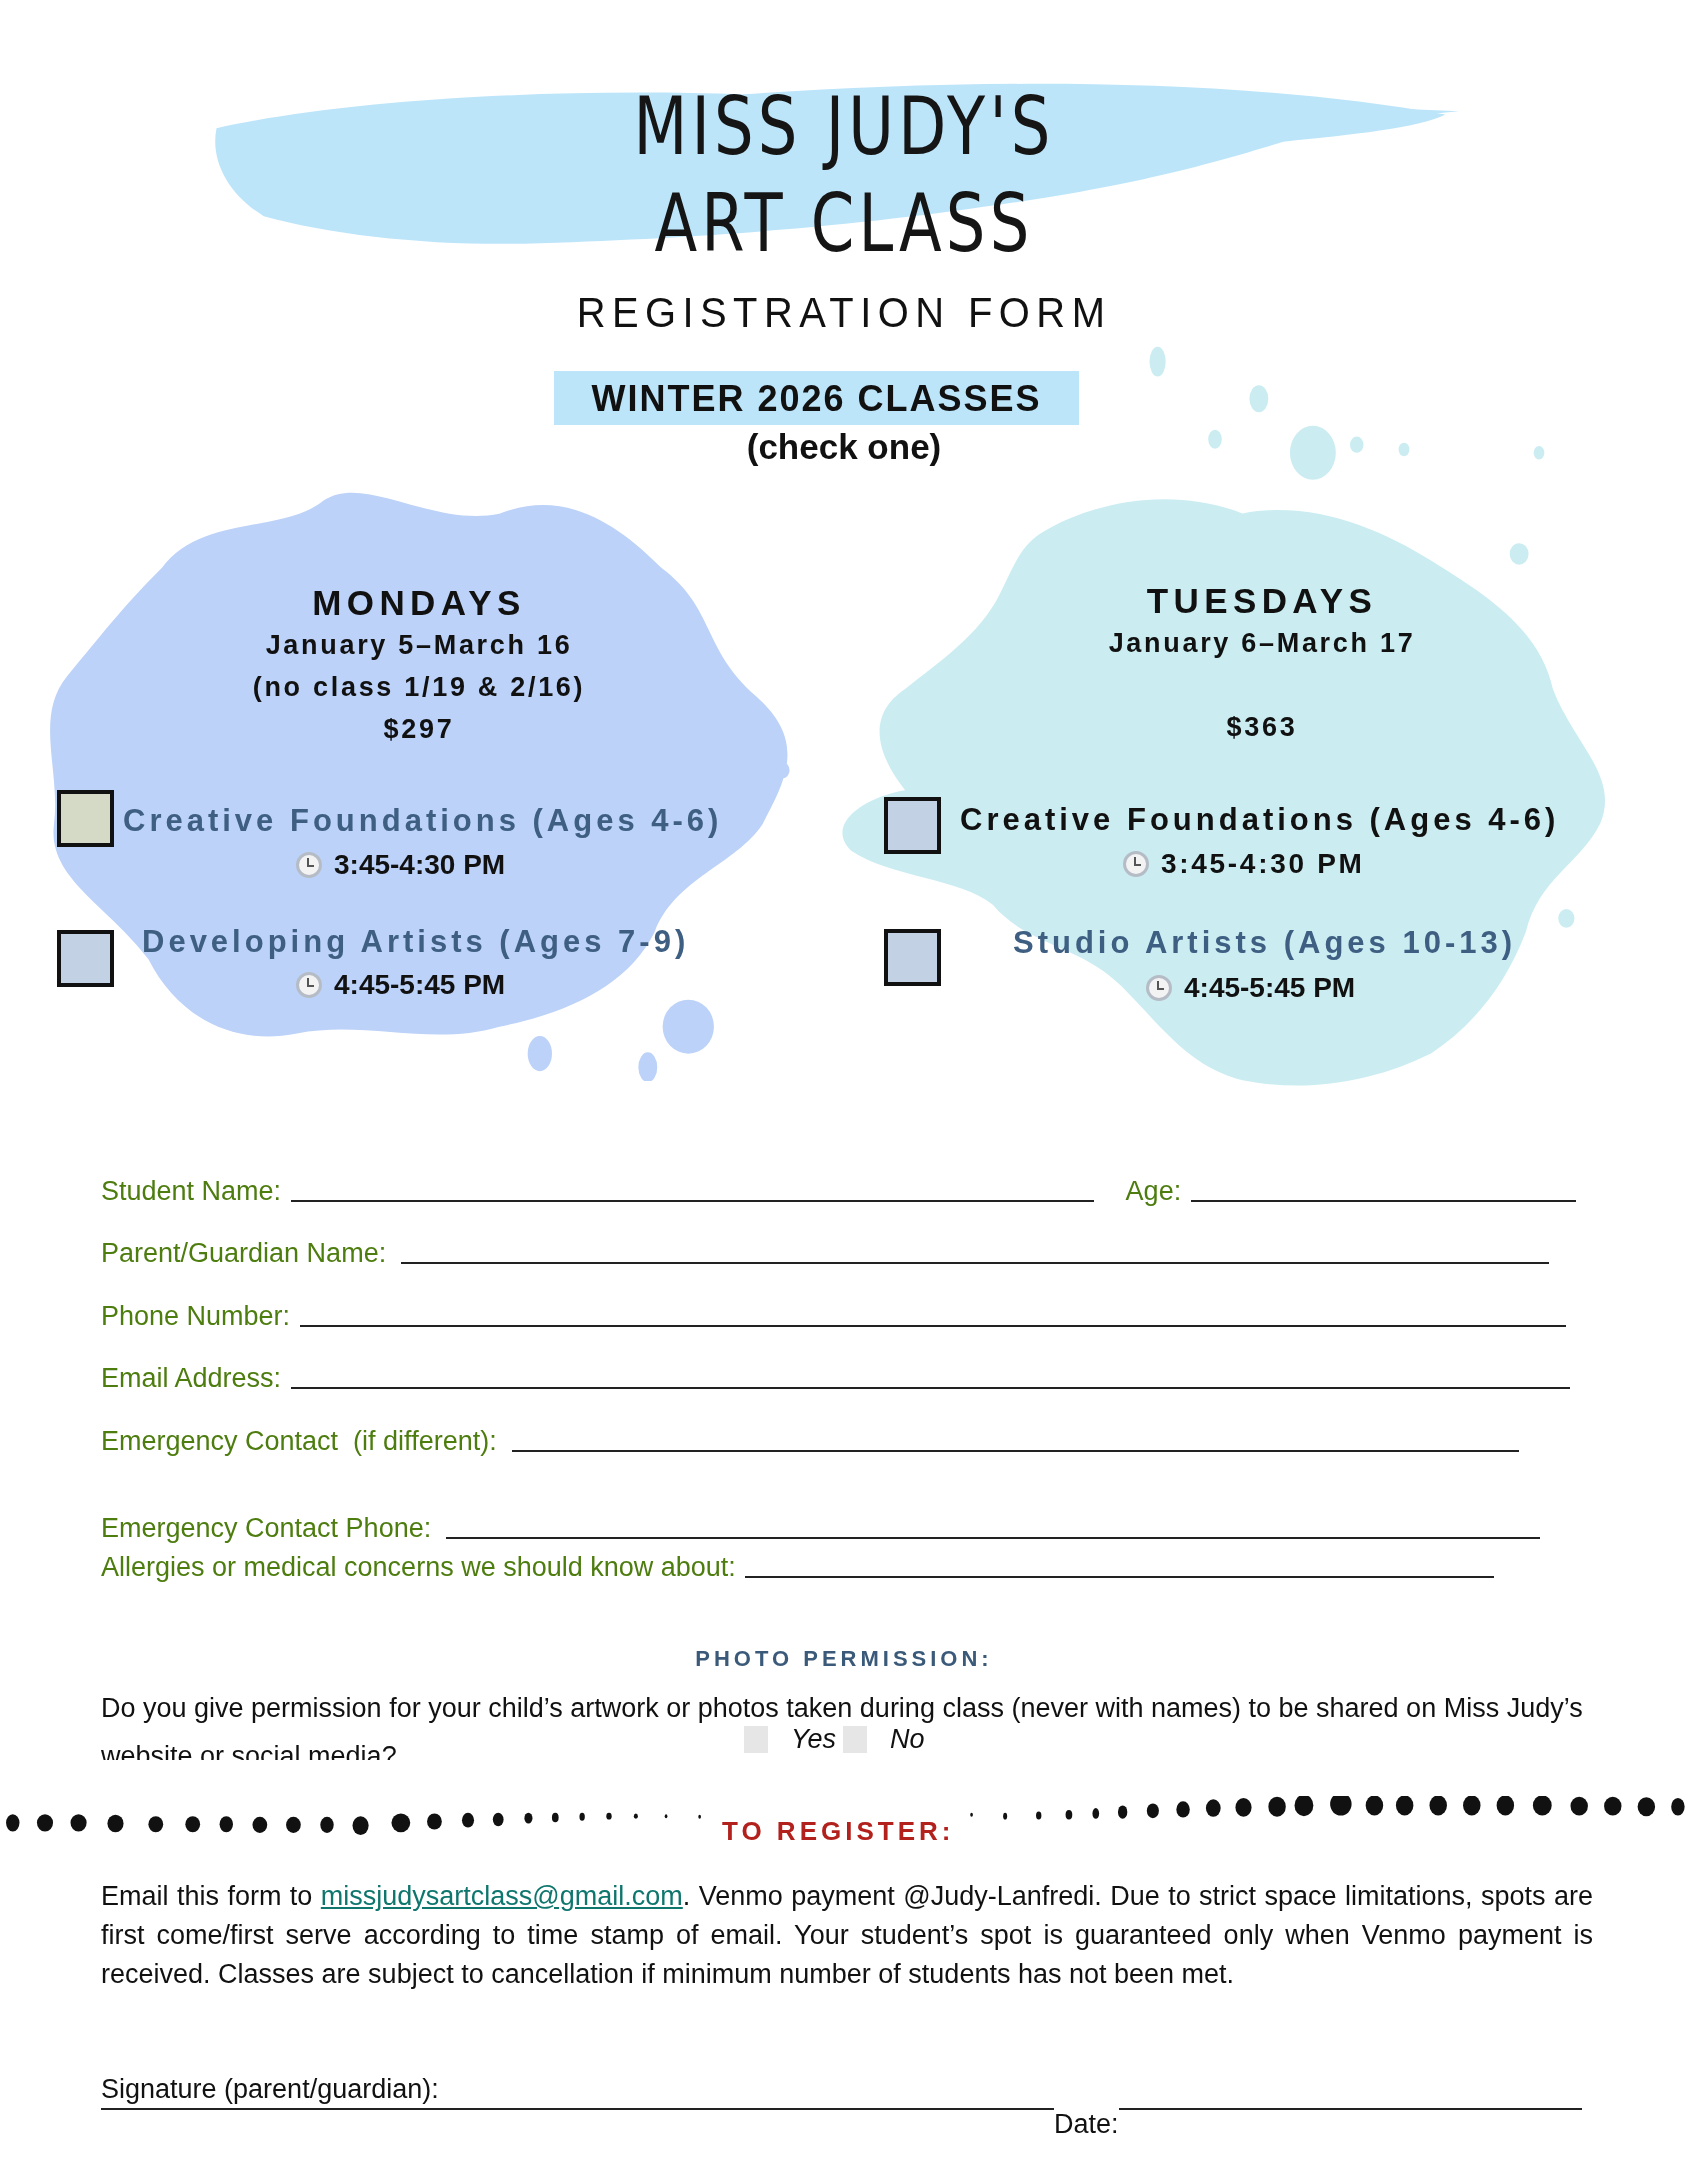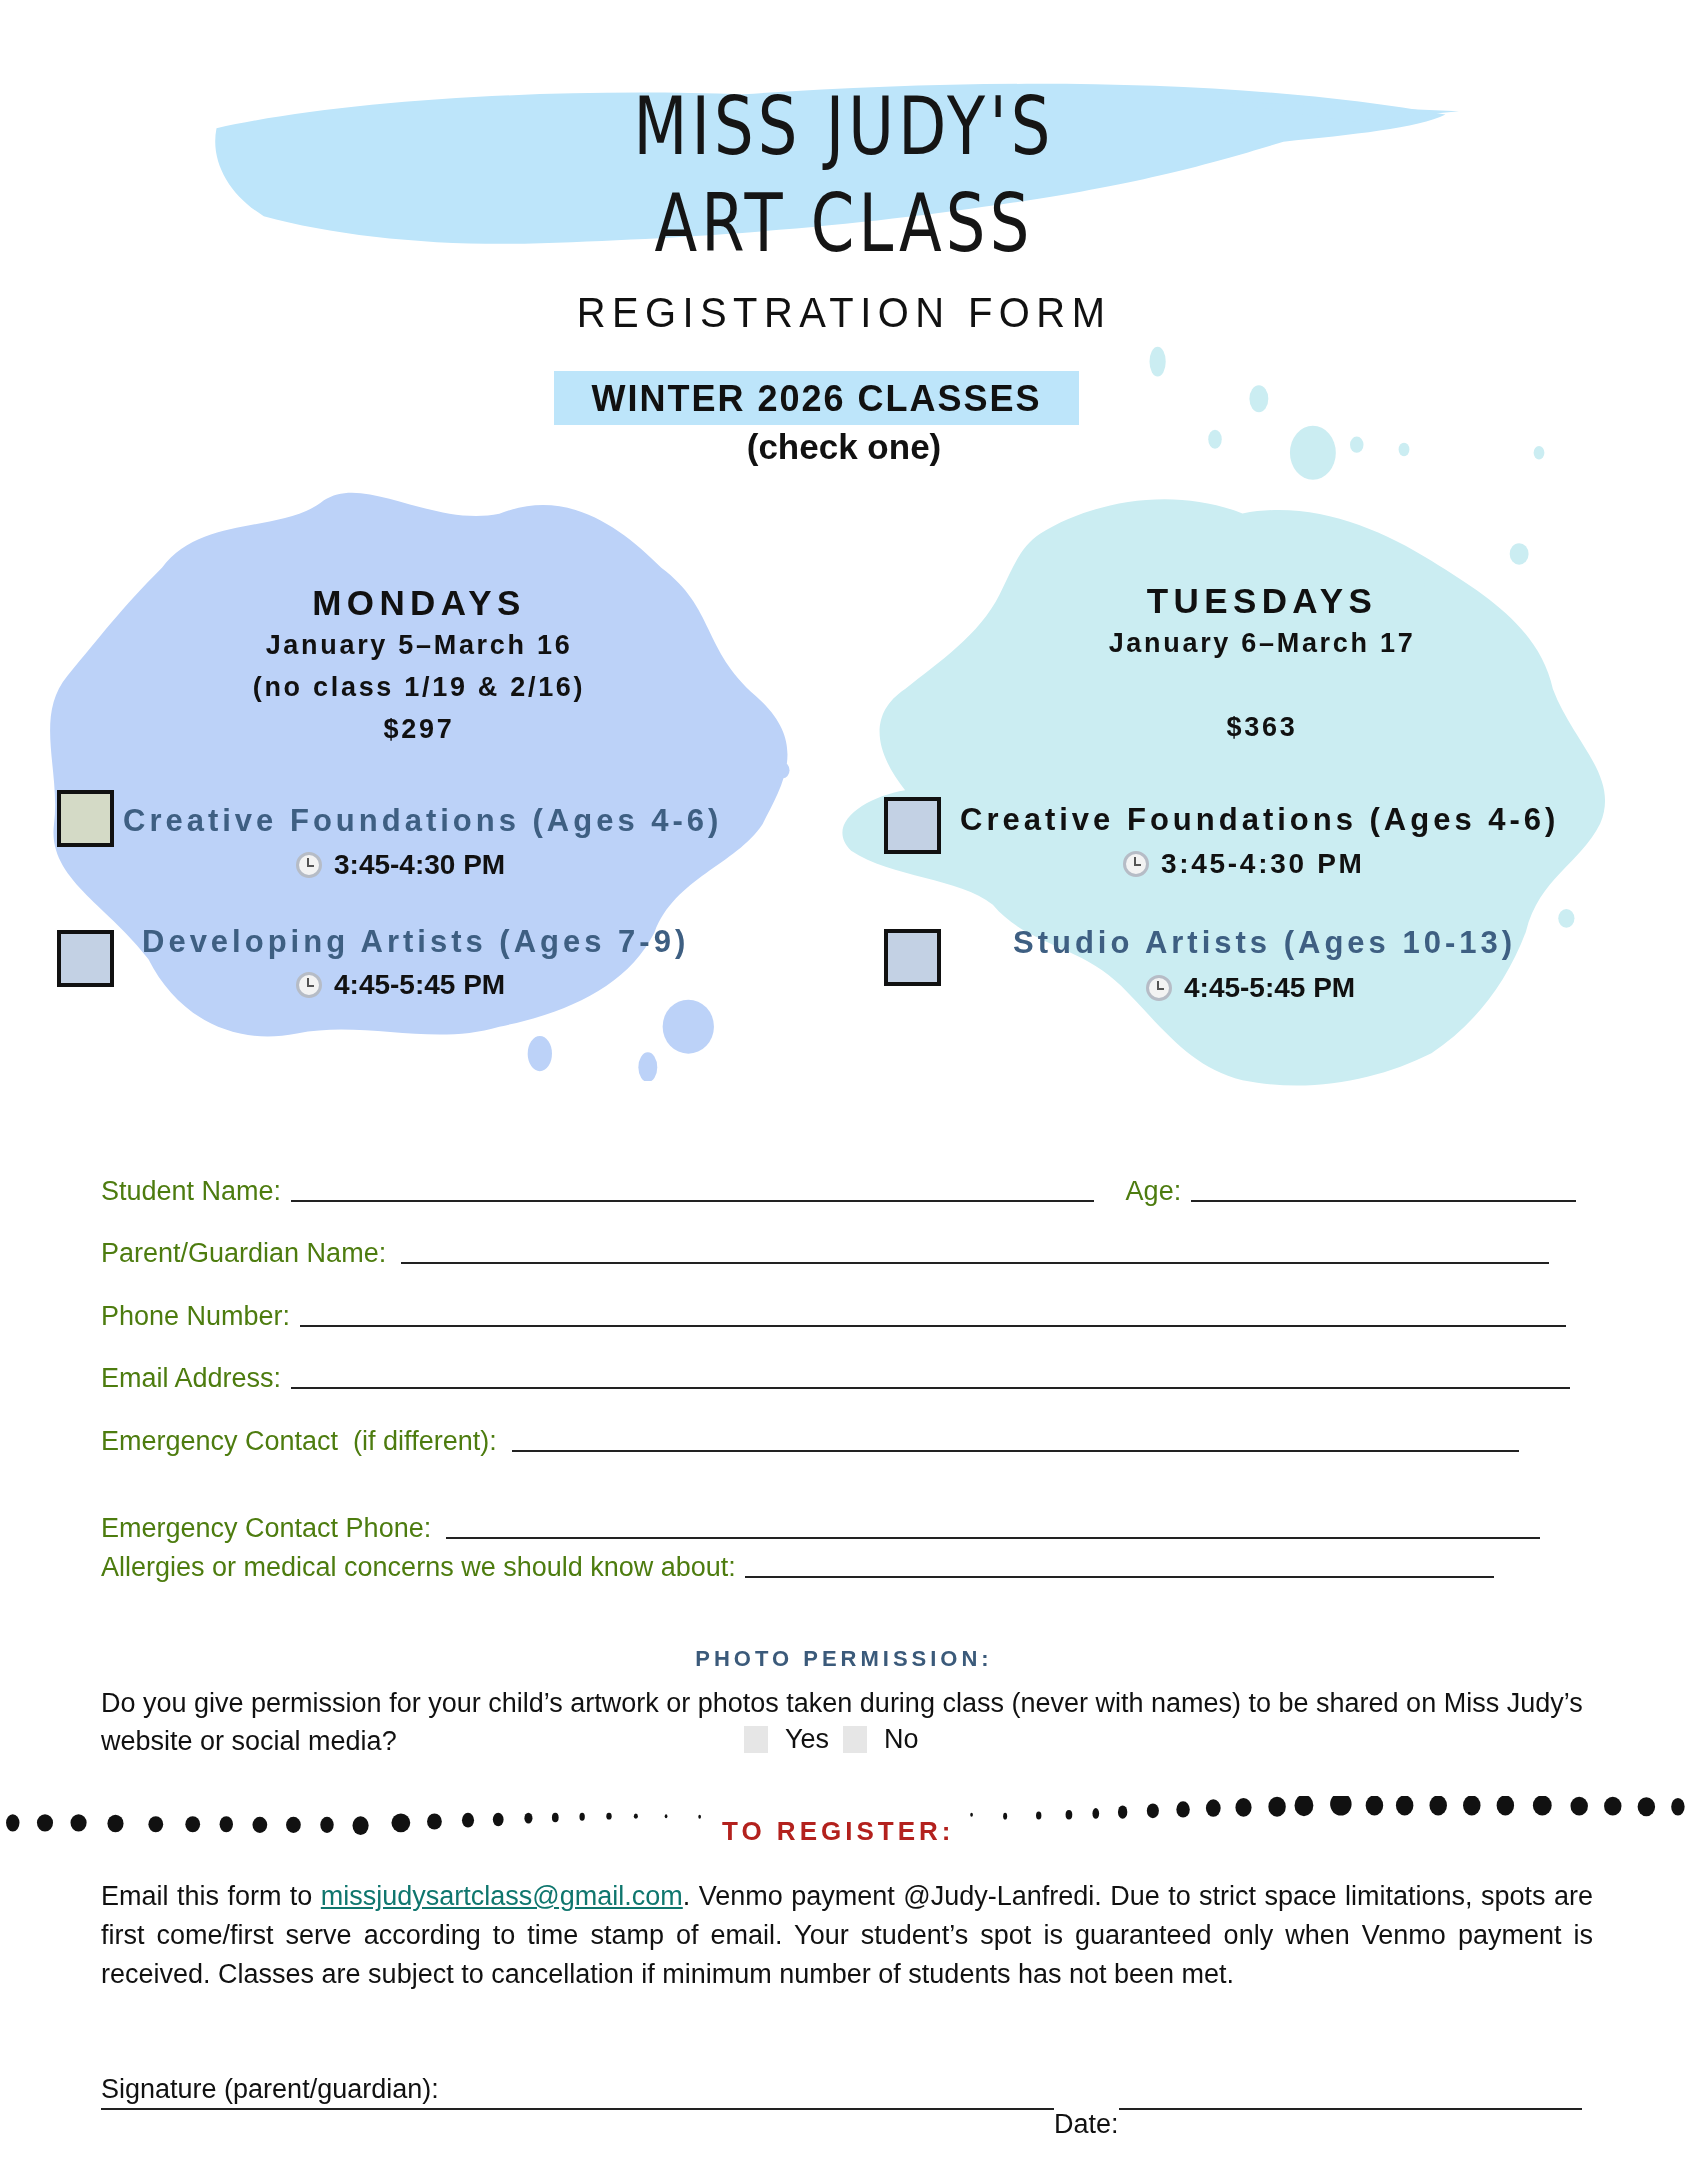--- a/index.html
+++ b/index.html
@@ -39,22 +39,22 @@
   .box { position: absolute; width: 49px; height: 49px; border: 4.7px solid #111; box-sizing: content-box; }
 
   
   .field { position: absolute; left: 101px; font-size: 27px; color: #4d7c0f; display: flex; align-items: flex-end; white-space: nowrap; }
   .field .line { border-bottom: 2.7px solid #222; height: 0; margin-bottom: 5.4px; margin-left: 9.5px; }
   .lbl { line-height: 32px; }
 
   
   .pp-title { position: absolute; top: 1646px; left: 0; width: 1688px; text-align: center;
               font-size: 22px; font-weight: 700; letter-spacing: 4px; color: #3b5a7a; }
-  .pp-text { position: absolute; left: 101px; width: 1492px; top: 1684px; font-size: 27px; line-height: 38px; color: #111; text-align: justify; }
-  .pp-opt { position: absolute; top: 1724px; font-size: 27px; display: flex; align-items: center; gap: 17px; }
+  .pp-text { position: absolute; left: 101px; width: 1492px; top: 1684px; font-size: 27px; line-height: 48px; color: #111; text-align: justify; }
+  .pp-opt { position: absolute; top: 1724px; font-size: 27px; display: flex; align-items: center; gap: 23px; font-style: italic; }
   .pp-box { width: 24px; height: 27px; background: #e6e6e6; display: inline-block; }
 
   
   .divider { position: absolute; left: 0; top: 1796px; width: 1688px; height: 47px; }
   .reg-head { position: absolute; top: 1816px; left: 722px; font-size: 26px; font-weight: 700; letter-spacing: 4px; color: #b3211d; }
 
   .reg-text { position: absolute; left: 101px; width: 1492px; top: 1877px; font-size: 27px; line-height: 39px; text-align: justify; color: #111; }
   .reg-text a { color: #0f766e; text-decoration: underline; margin-top: 24px; }
 
   .sig-label { position: absolute; left: 101px; top: 2074px; font-size: 27px; color: #111; }

